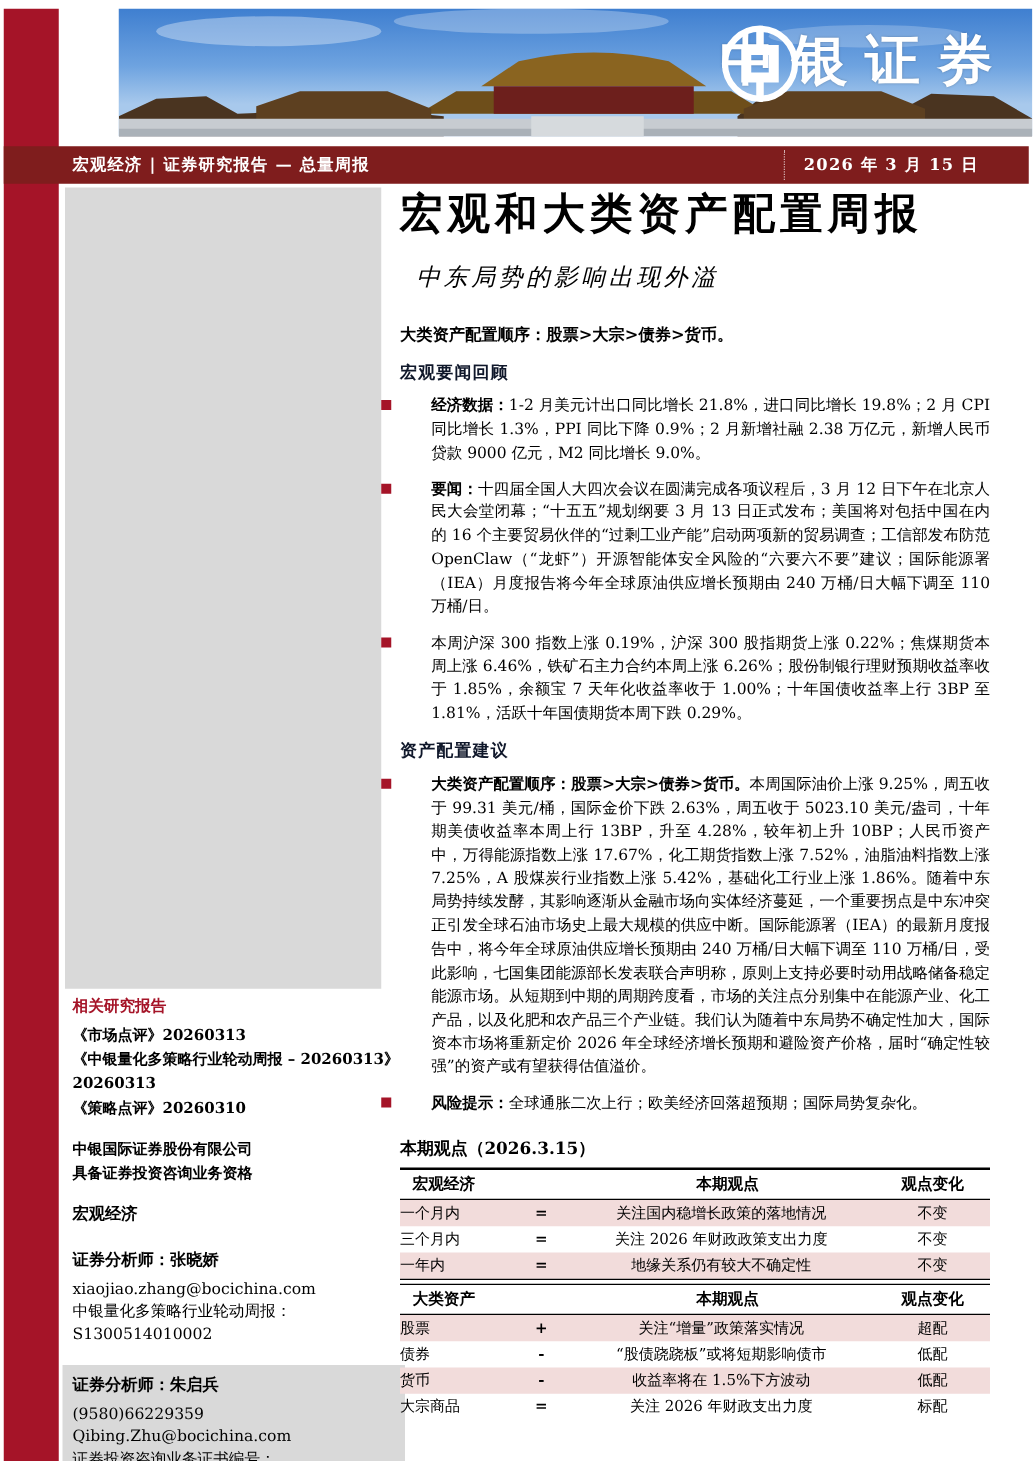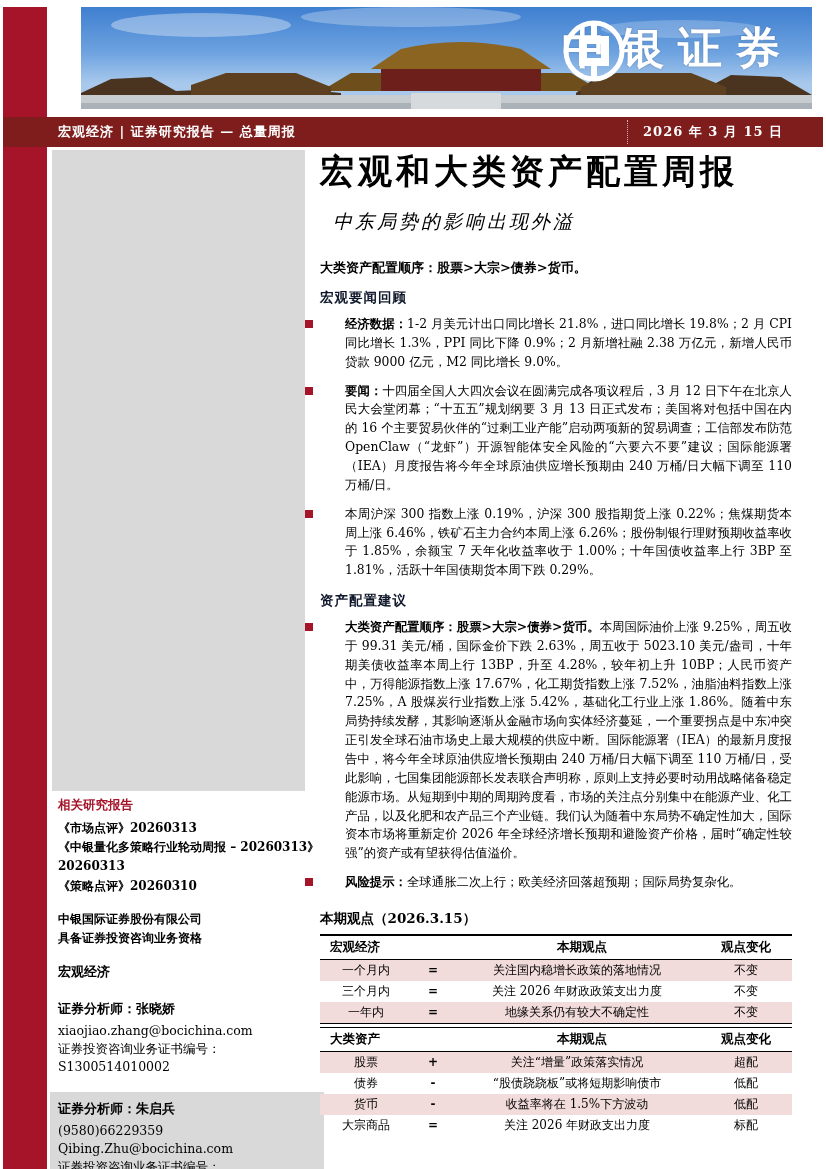--- a/index.html
+++ b/index.html
@@ -3,21 +3,21 @@
 <meta charset="utf-8">
 <style>
   html,body{margin:0;padding:0;background:#fff;}
   .pg{position:relative;width:826px;height:1169px;background:#fff;overflow:hidden;
       font-family:"DejaVu Serif","Liberation Serif",serif;color:#000;}
 
   
   .red-strip{position:absolute;left:3px;top:7px;width:44px;height:1162px;background:#A51428;}
 
   
-  .photo{position:absolute;left:81px;top:7px;width:731px;height:102px;
+  .photo{position:absolute;left:95px;top:7px;width:731px;height:102px;
          background:linear-gradient(180deg,#3f7fd0 0%,#6ea3e0 45%,#a8c9ec 75%);overflow:hidden;}
   .photo svg{position:absolute;left:0;top:0;}
   .logo{position:absolute;right:18px;top:12px;display:flex;align-items:center;gap:16px;color:#fff;}
   .logo-text{font-size:44px;font-weight:bold;letter-spacing:14px;white-space:nowrap;
              text-shadow:0 0 2px rgba(0,0,0,.25);}
 
   
   .banner{position:absolute;left:3px;top:117px;width:820px;height:30px;background:#7f1d1d;
           display:flex;align-items:center;}
   .banner-left{position:absolute;left:55px;color:#fff;font-weight:bold;font-size:13px;letter-spacing:1px;}
@@ -47,21 +47,21 @@
   .bullet{position:relative;padding-left:25px;margin-bottom:10px;font-size:12.4px;line-height:1.52;
           text-align:justify;}
   .bullet .sq{position:absolute;left:-15px;top:5px;width:8px;height:8px;background:#A51428;}
   .b-label{font-weight:bold;}
 
   
   .tbl-title{margin-top:18px;margin-bottom:6px;font-weight:bold;font-size:13.5px;}
   .tbl{width:472px;border-top:2px solid #000;font-size:12px;}
   .t-row{display:flex;align-items:center;min-height:21px;}
   .t-head{font-weight:bold;border-bottom:1px solid #000;min-height:23px;font-size:12.5px;}
-  .c0{width:92px;text-align:center;}
+  .c0{width:92px;}
   .t-head .c0{text-align:left;padding-left:10px;}
   .c1{width:42px;text-align:center;font-weight:bold;}
   .c2{flex:1;text-align:center;}
   .c3{width:92px;text-align:center;}
   .pink{background:#F2DCDB;}
   .dbl-rule{border-top:1px solid #000;border-bottom:1px solid #000;height:3px;}
 </style>
 </head>
 <body>
 
@@ -115,21 +115,21 @@
     <div class="sb-item">《中银量化多策略行业轮动周报 – 20260313》20260313</div>
     <div class="sb-item">《策略点评》20260310</div>
     <div class="sb-company">
       <div>中银国际证券股份有限公司</div>
       <div>具备证券投资咨询业务资格</div>
     </div>
     <div class="sb-dept">宏观经济</div>
     <div class="sb-analyst">
       <div class="an-title">证券分析师：张晓娇</div>
       <div class="an-line">xiaojiao.zhang@bocichina.com</div>
-      <div class="an-line">证券投资咨询业务证书编号：S1300514010002</div>
+      <div class="an-line">中银量化多策略行业轮动周报：S1300514010002</div>
     </div>
     <div class="sb-analyst sb-panel">
       <div class="an-title">证券分析师：朱启兵</div>
       <div class="an-line">(9580)66229359</div>
       <div class="an-line">Qibing.Zhu@bocichina.com</div>
       <div class="an-line">证券投资咨询业务证书编号：S1300516090001</div>
     </div>
   </div>
 
   <div class="main">

